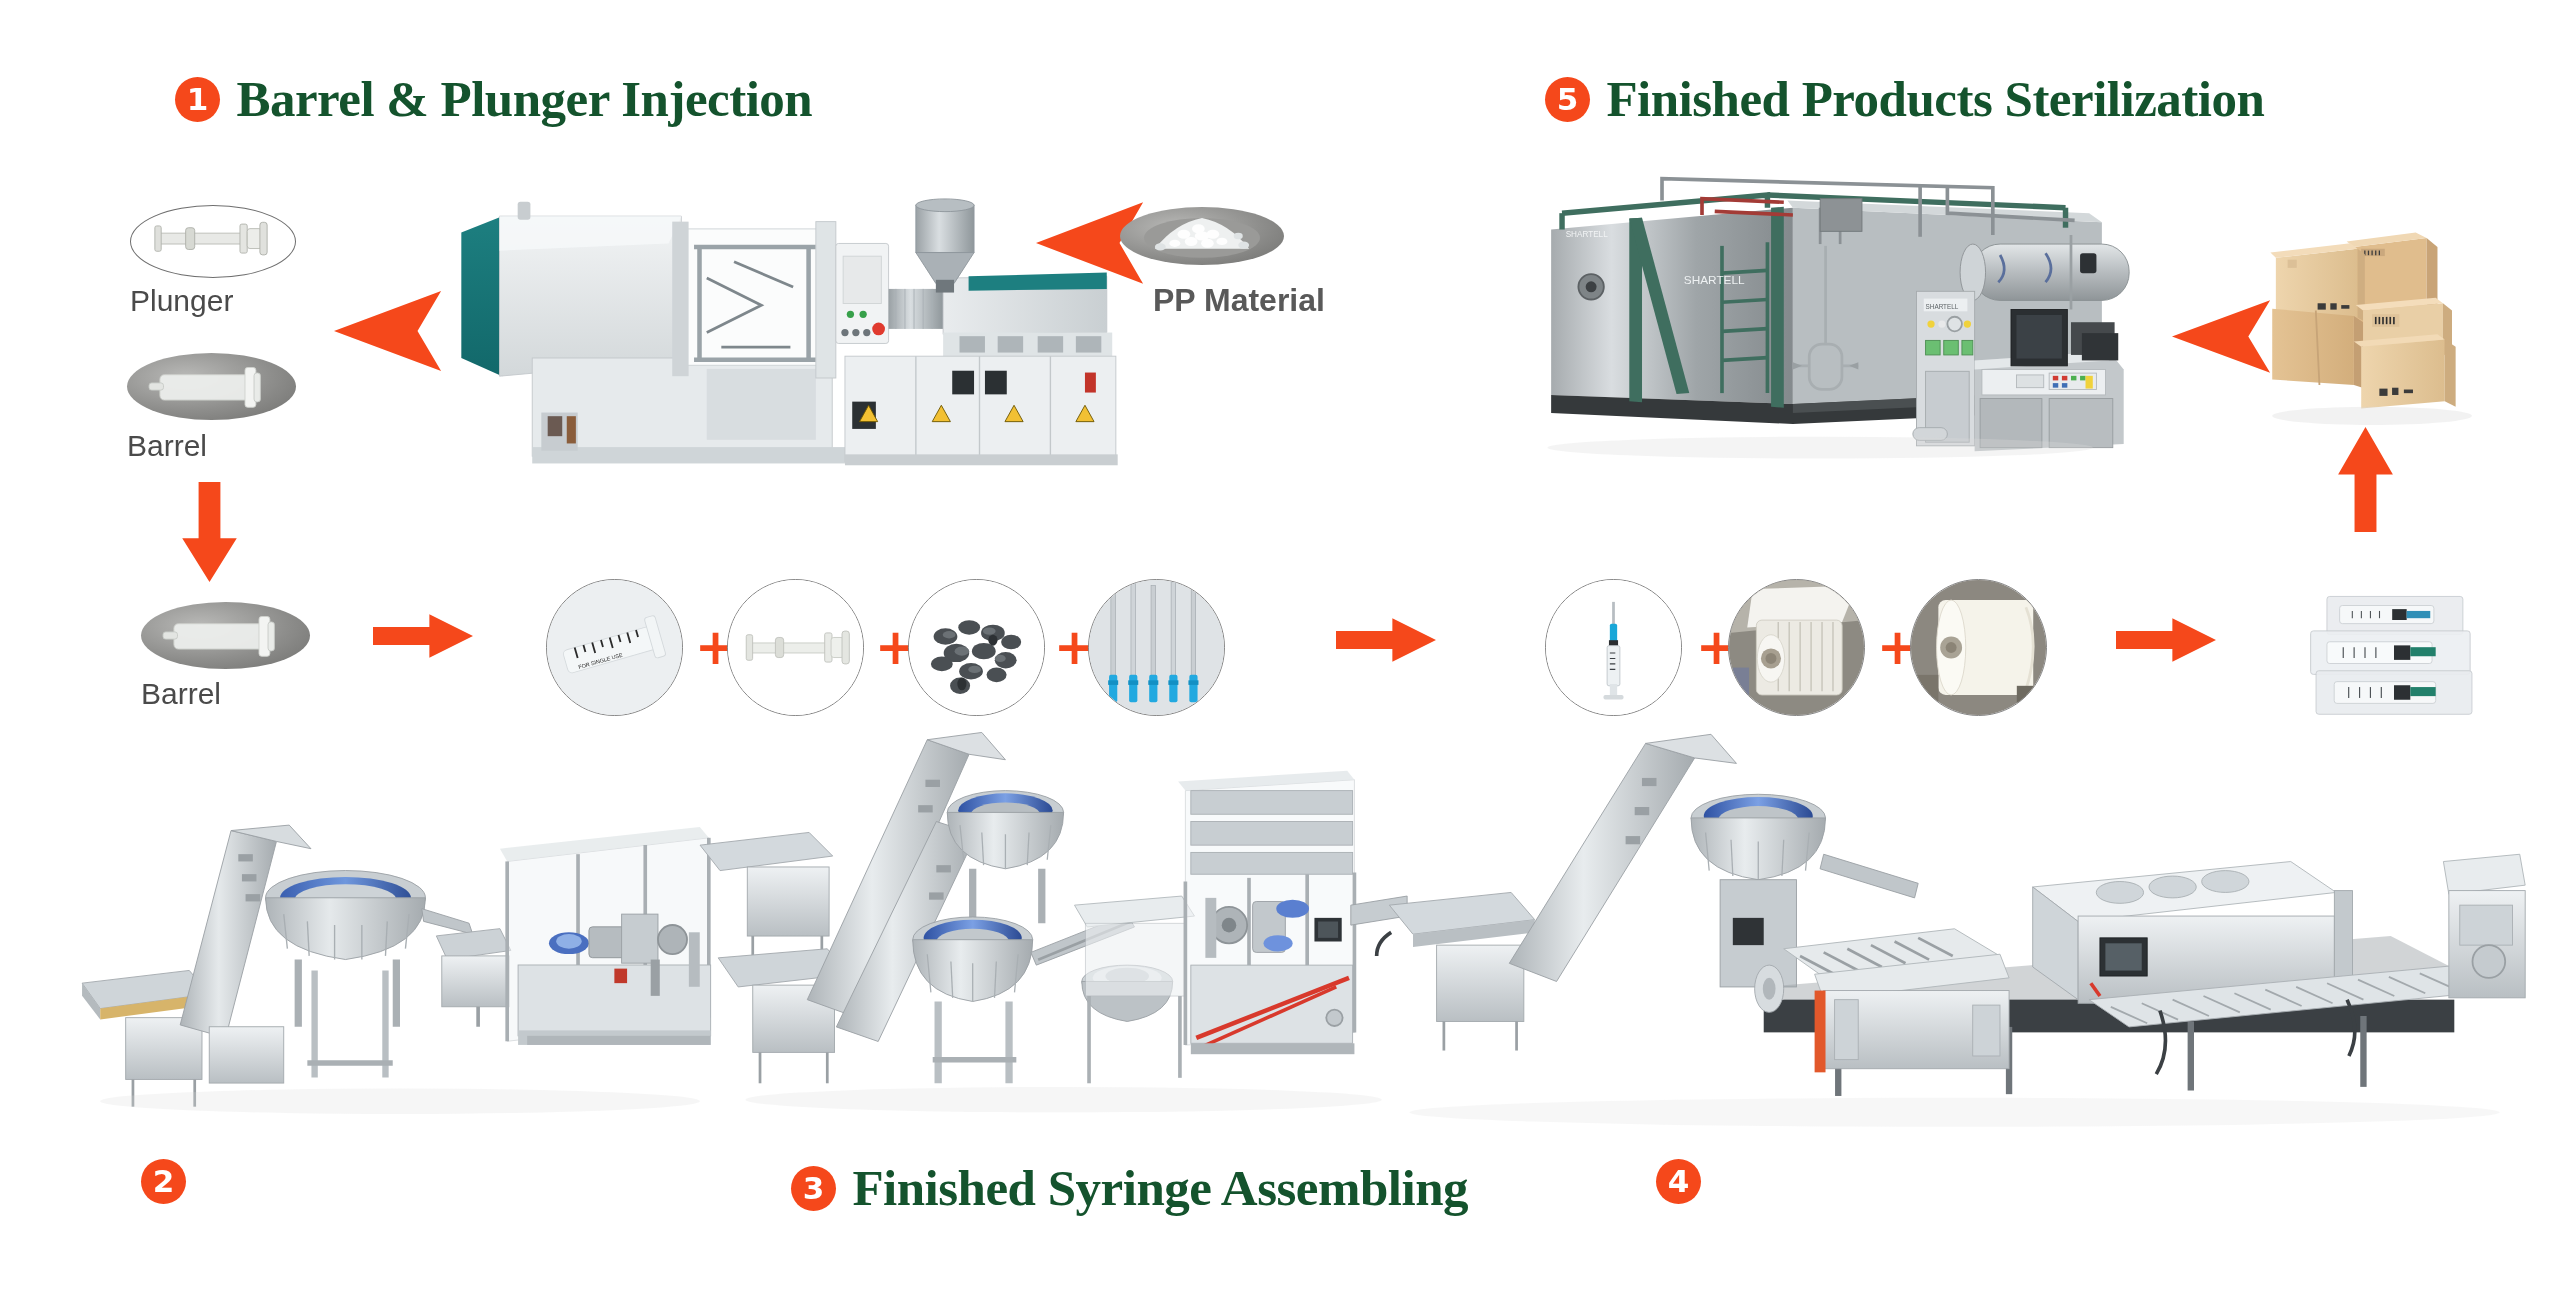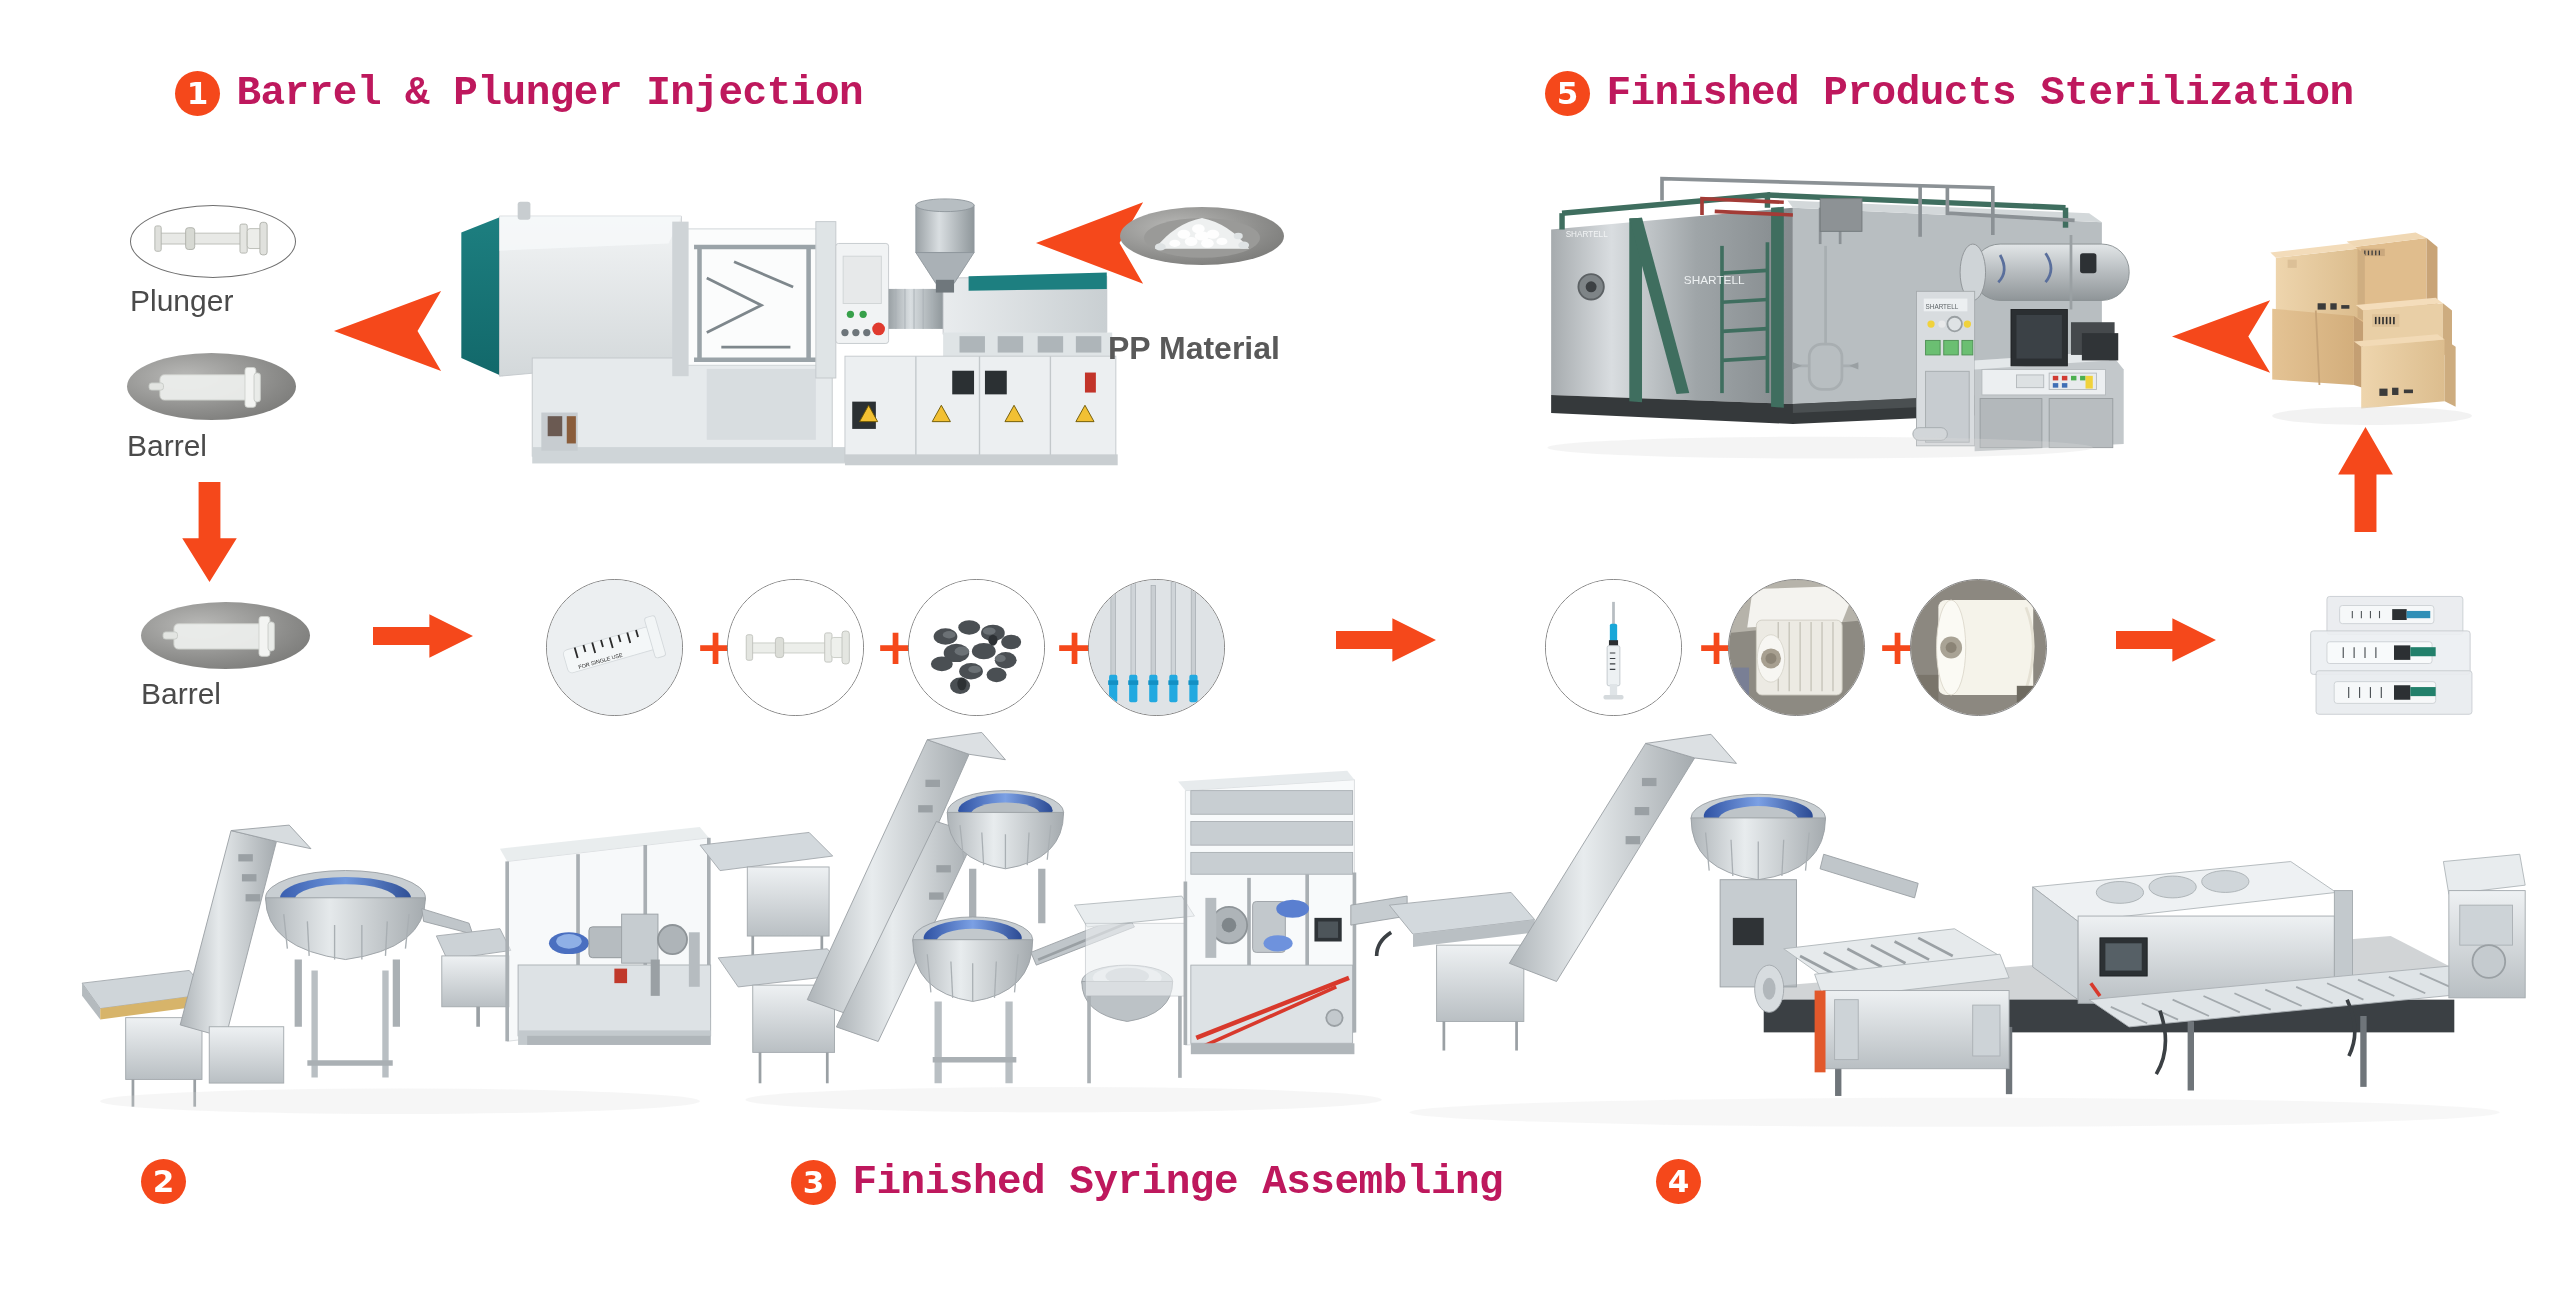--- a/index.html
+++ b/index.html
@@ -6,22 +6,22 @@
   body{width:2576px;height:1314px;position:relative;overflow:hidden;
        font-family:"Liberation Sans","DejaVu Sans",sans-serif;}
   .stage{position:absolute;left:0;top:0;width:2576px;height:1314px;background:#fff;}
 
   
   .step-head{position:absolute;display:flex;align-items:center;gap:16.4px;white-space:nowrap;}
   .badge{width:45px;height:45px;border-radius:50%;background:#f5481b;color:#fff;
          display:flex;align-items:center;justify-content:center;
          font-size:31px;font-weight:bold;line-height:1;flex:0 0 auto;
          font-family:"DejaVu Sans",sans-serif;}
-  .step-title{color:#be185d;font-size:41px;font-weight:bold;letter-spacing:-0.5px;
-              font-family:Liberation Mono, monospace;}
+  .step-title{color:#14532d;font-size:51px;font-weight:bold;letter-spacing:-0.5px;
+              font-family:Liberation Serif, serif;}
 
   
   .caption{position:absolute;color:#4a4a4a;font-size:30px;font-weight:normal;
            text-align:left;white-space:nowrap;}
   .caption.bold{font-weight:bold;color:#595959;font-size:32px;}
 
   
   .arrow{position:absolute;}
   .plus{position:absolute;color:#f5481b;font-size:49px;font-weight:bold;line-height:1;
         font-family:"DejaVu Sans",sans-serif;}
@@ -244,21 +244,21 @@
         <ellipse cx="60" cy="40" rx="6" ry="4"></ellipse>
           <ellipse cx="90" cy="32" rx="8" ry="5"></ellipse>
       </g>
       <g fill="#dfe3e4">
         <ellipse cx="44" cy="44" rx="6" ry="4"></ellipse>
           <ellipse cx="136" cy="42" rx="6" ry="4"></ellipse>
         <ellipse cx="130" cy="32" rx="5" ry="3.5"></ellipse>
       </g>
     </svg>
   </div>
-  <div class="caption bold" style="left:1108px;top:282px;width:182px;margin-top:48px;">PP Material</div>
+  <div class="caption bold" style="left:1153px;top:282px;width:182px;">PP Material</div>
 
   <div class="circ" style="left:546px;size:0;top:579px;width:135px;height:135px;">
     <svg width="135" height="135" viewBox="0 0 148 148">
       <rect width="148" height="148" fill="#eceff1"></rect>
       <g transform="rotate(-16 74 74)">
         <rect x="18" y="62" width="104" height="26" rx="5" fill="#f6f8f9" opacity="0.9" stroke="#d4d9dc"></rect>
         <rect x="114" y="52" width="12" height="46" rx="3" fill="#f2f5f6" stroke="#d4d9dc"></rect>
         <g stroke="#2b2b2b" stroke-width="2">
           <line x1="32" y1="62" x2="32" y2="74"></line>
             <line x1="42" y1="62" x2="42" y2="70"></line>

